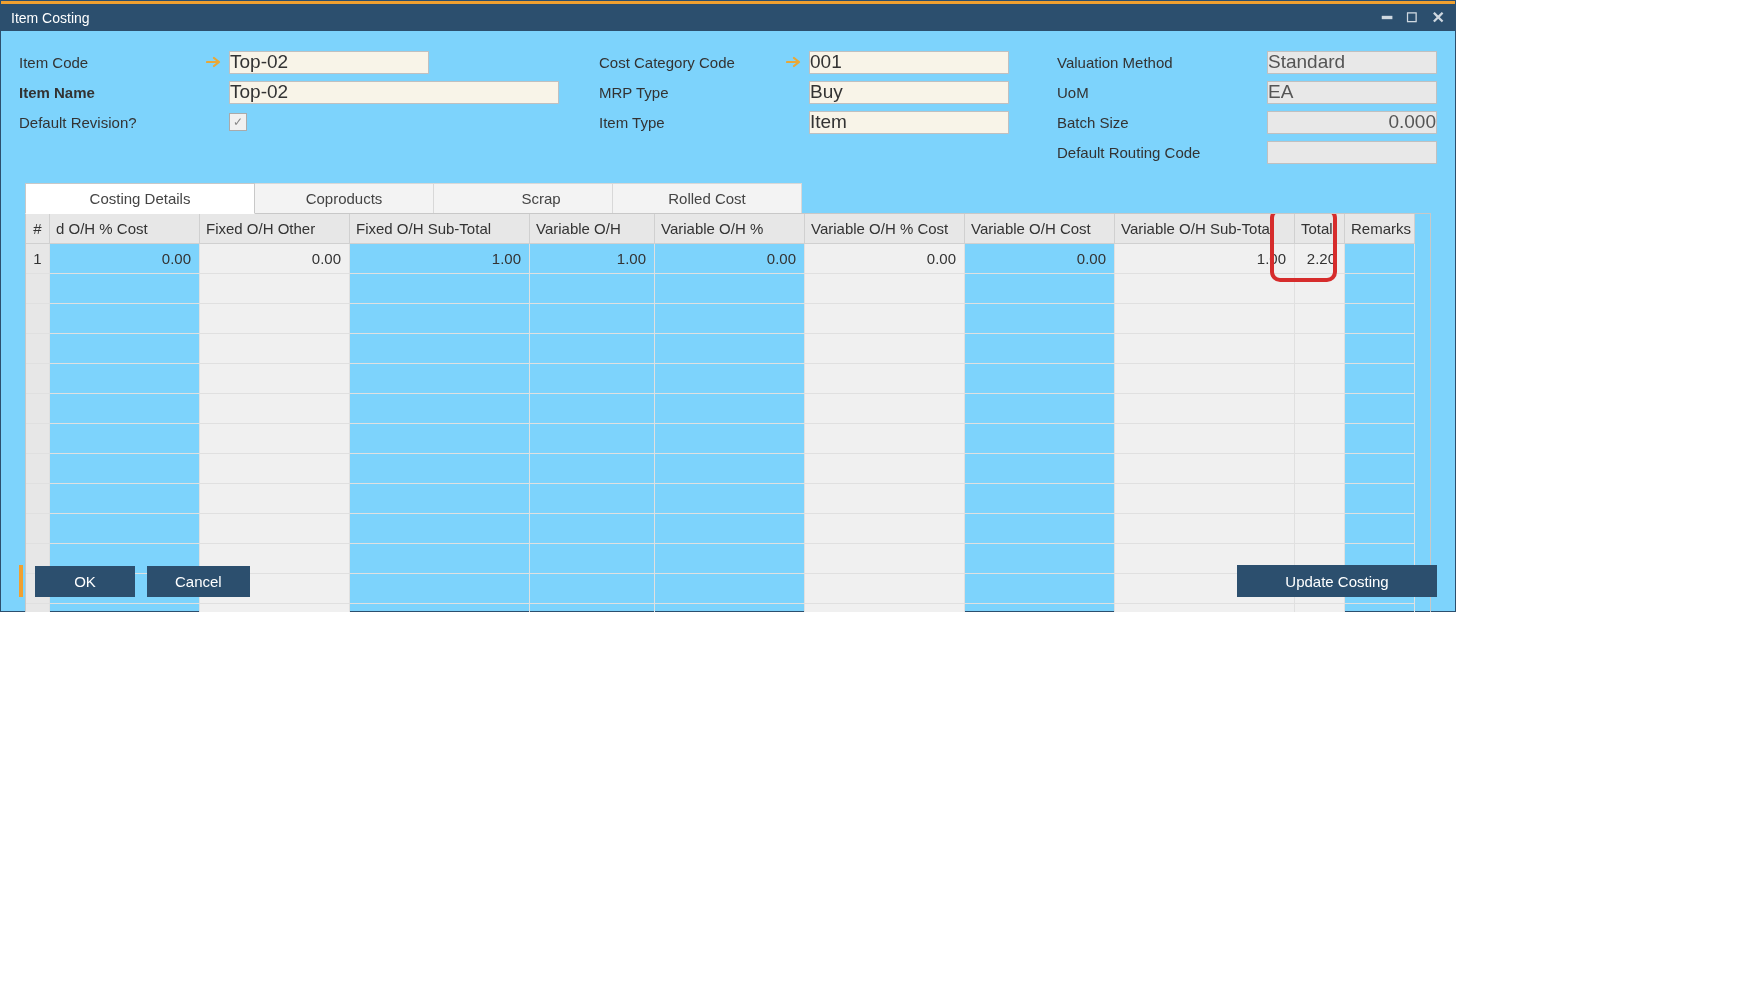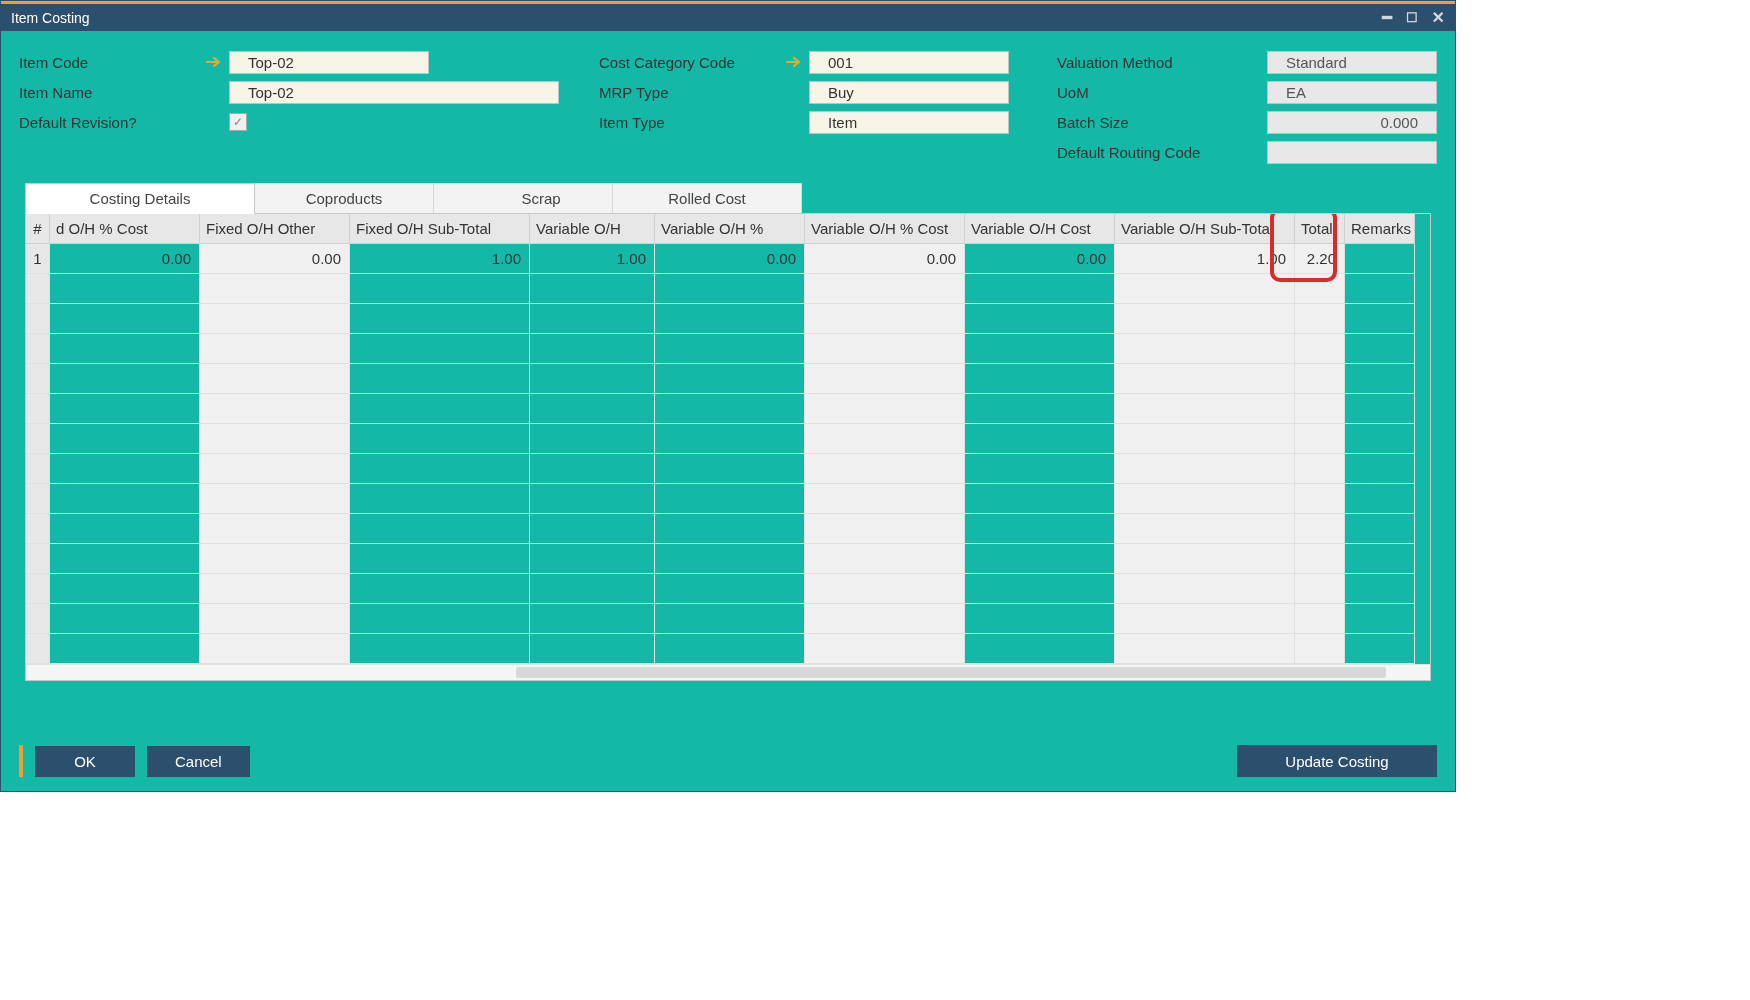--- a/index.html
+++ b/index.html
@@ -1,29 +1,29 @@
 <!DOCTYPE html>
 <html><head>
 <meta charset="utf-8">
 <style>
 * { box-sizing: border-box; margin: 0; padding: 0; }
 body { font-family: Arial, sans-serif; font-size: 15px; background: #fff; color: #333; }
-.window { width: 1456px; height: 792px; border: 1px solid #2c4f6e; position: relative; background: #14b8a6; }
+.window { width: 1456px; height: 612px; border: 1px solid #2c4f6e; position: relative; background: #7dd3fc; }
 .topbar { height: 3px; background: #f0a030; }
 .titlebar { background: #2c4f6e; color: #fff; height: 27px; display: flex; align-items: center; padding: 0 10px; justify-content: space-between; }
 .titlebar-title { font-size: 14px; }
 .titlebar-controls { display: flex; gap: 14px; align-items: center; }
 .titlebar-controls span { cursor: pointer; font-size: 16px; font-weight: bold; color: #cfd8e0; }
 .form-area { padding: 18px 18px 8px 18px; display: flex; gap: 40px; }
 .form-col { display: flex; flex-direction: column; gap: 4px; }
 .form-row { display: flex; align-items: center; min-height: 26px; gap: 0; }
 .form-label { font-size: 15px; color: #333; }
 .arrow-icon { width: 18px; height: 14px; display: inline-flex; align-items: center; justify-content: center; margin-right: 6px; }
 .arrow-icon svg { width: 16px; height: 12px; }
-.field-input { border: 1px solid #c0c0c0; background: #f8f4e8; padding: 2px 18px; font-size: 15px; height: 23px; color: #333; }
+.field-input { border: 1px solid #c0c0c0; background: #f8f4e8; padding: 2px 0; font-size: 19px; height: 23px; color: #333; }
 .field-input.grey-bg { background: #e8e8e8; color: #555; }
 .field-input.right { text-align: right; }
 .checkbox { width: 18px; height: 18px; border: 1px solid #aaa; background: #f0f0f0; display: inline-flex; align-items: center; justify-content: center; font-size: 12px; color: #888; }
 .tabs-area { margin: 10px 24px 0 24px; }
 .tabs-row { display: flex; border-bottom: 1px solid #c8c8c8; }
 .tab { padding: 6px 0; width: 230px; text-align:center; font-size: 15px; border: 1px solid #c8c8c8; border-bottom: none; background: #f3f3f3; margin-right: -1px; cursor:pointer; position:relative; color:#444;}
 .tab.active { background: #fff; z-index: 2; border-bottom: 1px solid #fff; margin-bottom:-1px;}
 .tab:not(.active){ border-top:1px solid #d8d8d8; border-left:1px solid #d8d8d8; border-right:1px solid #d8d8d8;}
 .grid-wrap { border: 1px solid #c8c8c8; border-top:none; overflow: hidden; }
 .grid { display: grid; grid-template-columns: 24px 150px 150px 180px 125px 150px 160px 150px 180px 50px 70px; }
@@ -63,21 +63,21 @@
       <div class="form-row">
         <span class="form-label" style="width:186px;">Item Code</span>
         <span class="arrow-icon">
             <svg viewBox="0 0 16 12">
               <path d="M1 6 H12 M8 2 L13 6 L8 10" stroke="#e8a838" stroke-width="2.2" fill="none" stroke-linecap="round" stroke-linejoin="round"></path>
             </svg>
           </span>
         <input class="field-input" style="width: 200px;" value="Top-02">
       </div>
       <div class="form-row">
-        <span class="form-label" style="width:210px;">Item Name</span>
+        <span class="form-label" style="width:210px;font-weight:bold;">Item Name</span>
         <input class="field-input" style="width: 330px;" value="Top-02">
       </div>
       <div class="form-row">
         <span class="form-label" style="width:210px;">Default Revision?</span>
         <span class="checkbox">✓</span>
       </div>
     </div>
 
     <div class="form-col">
       <div class="form-row">

